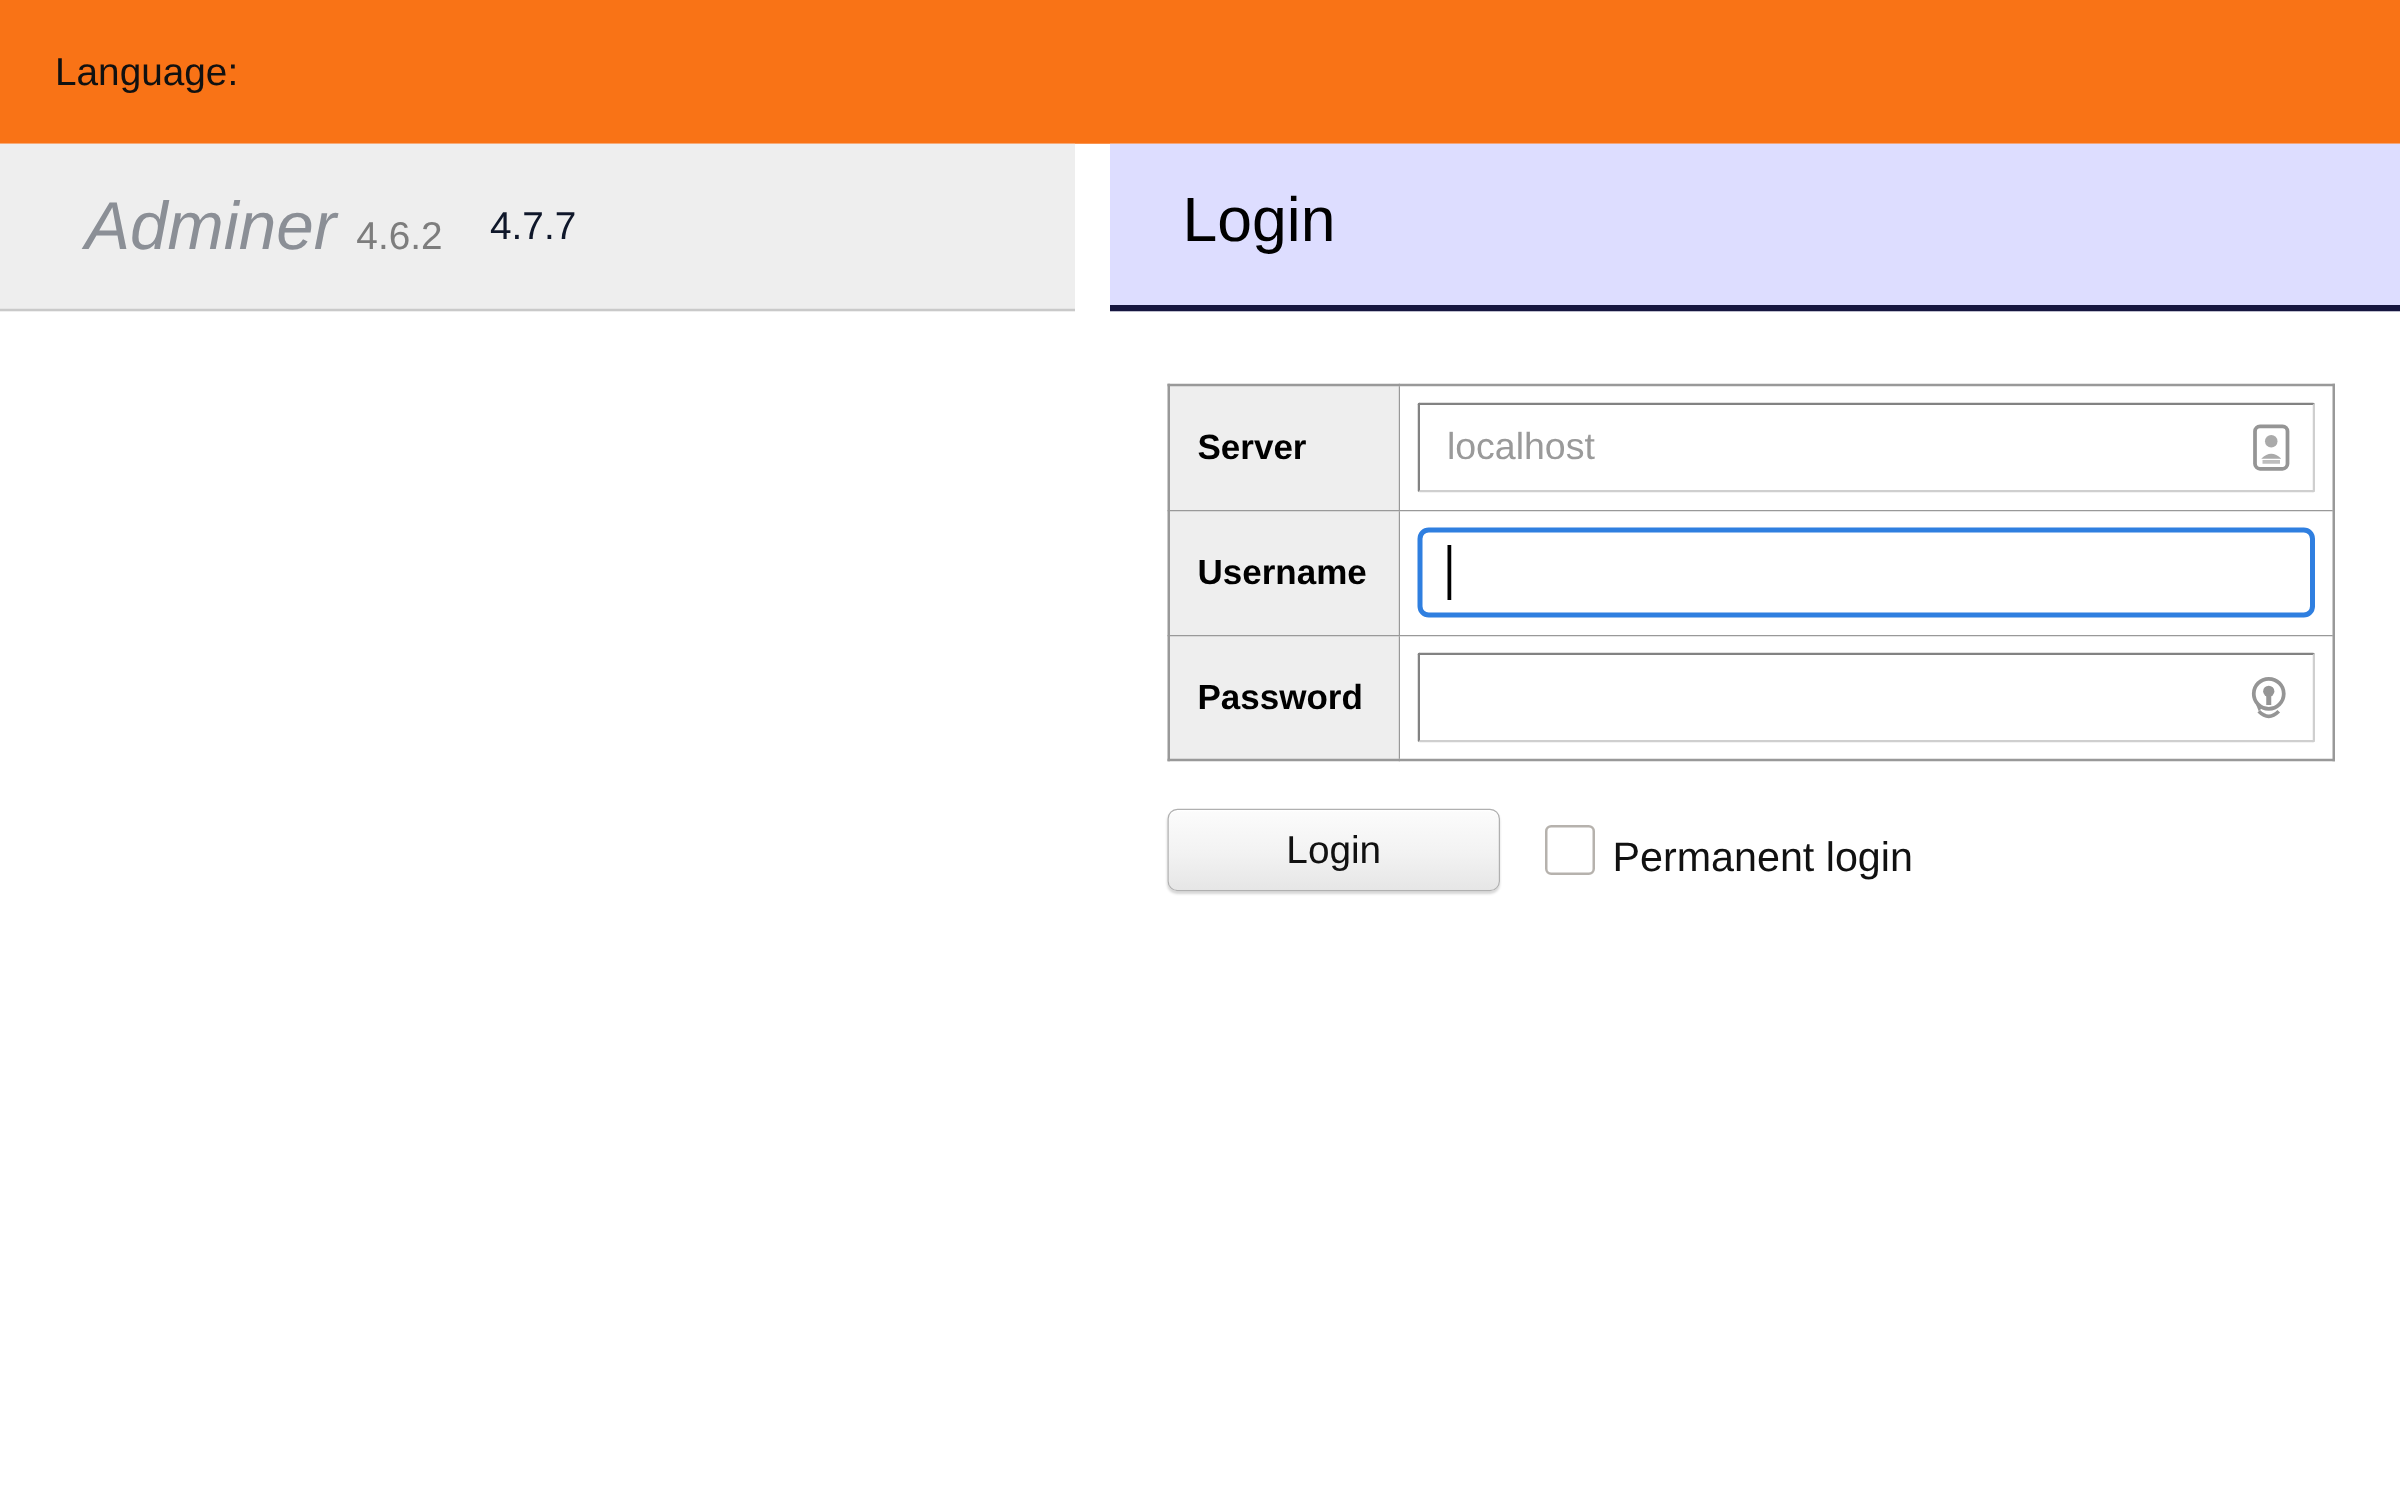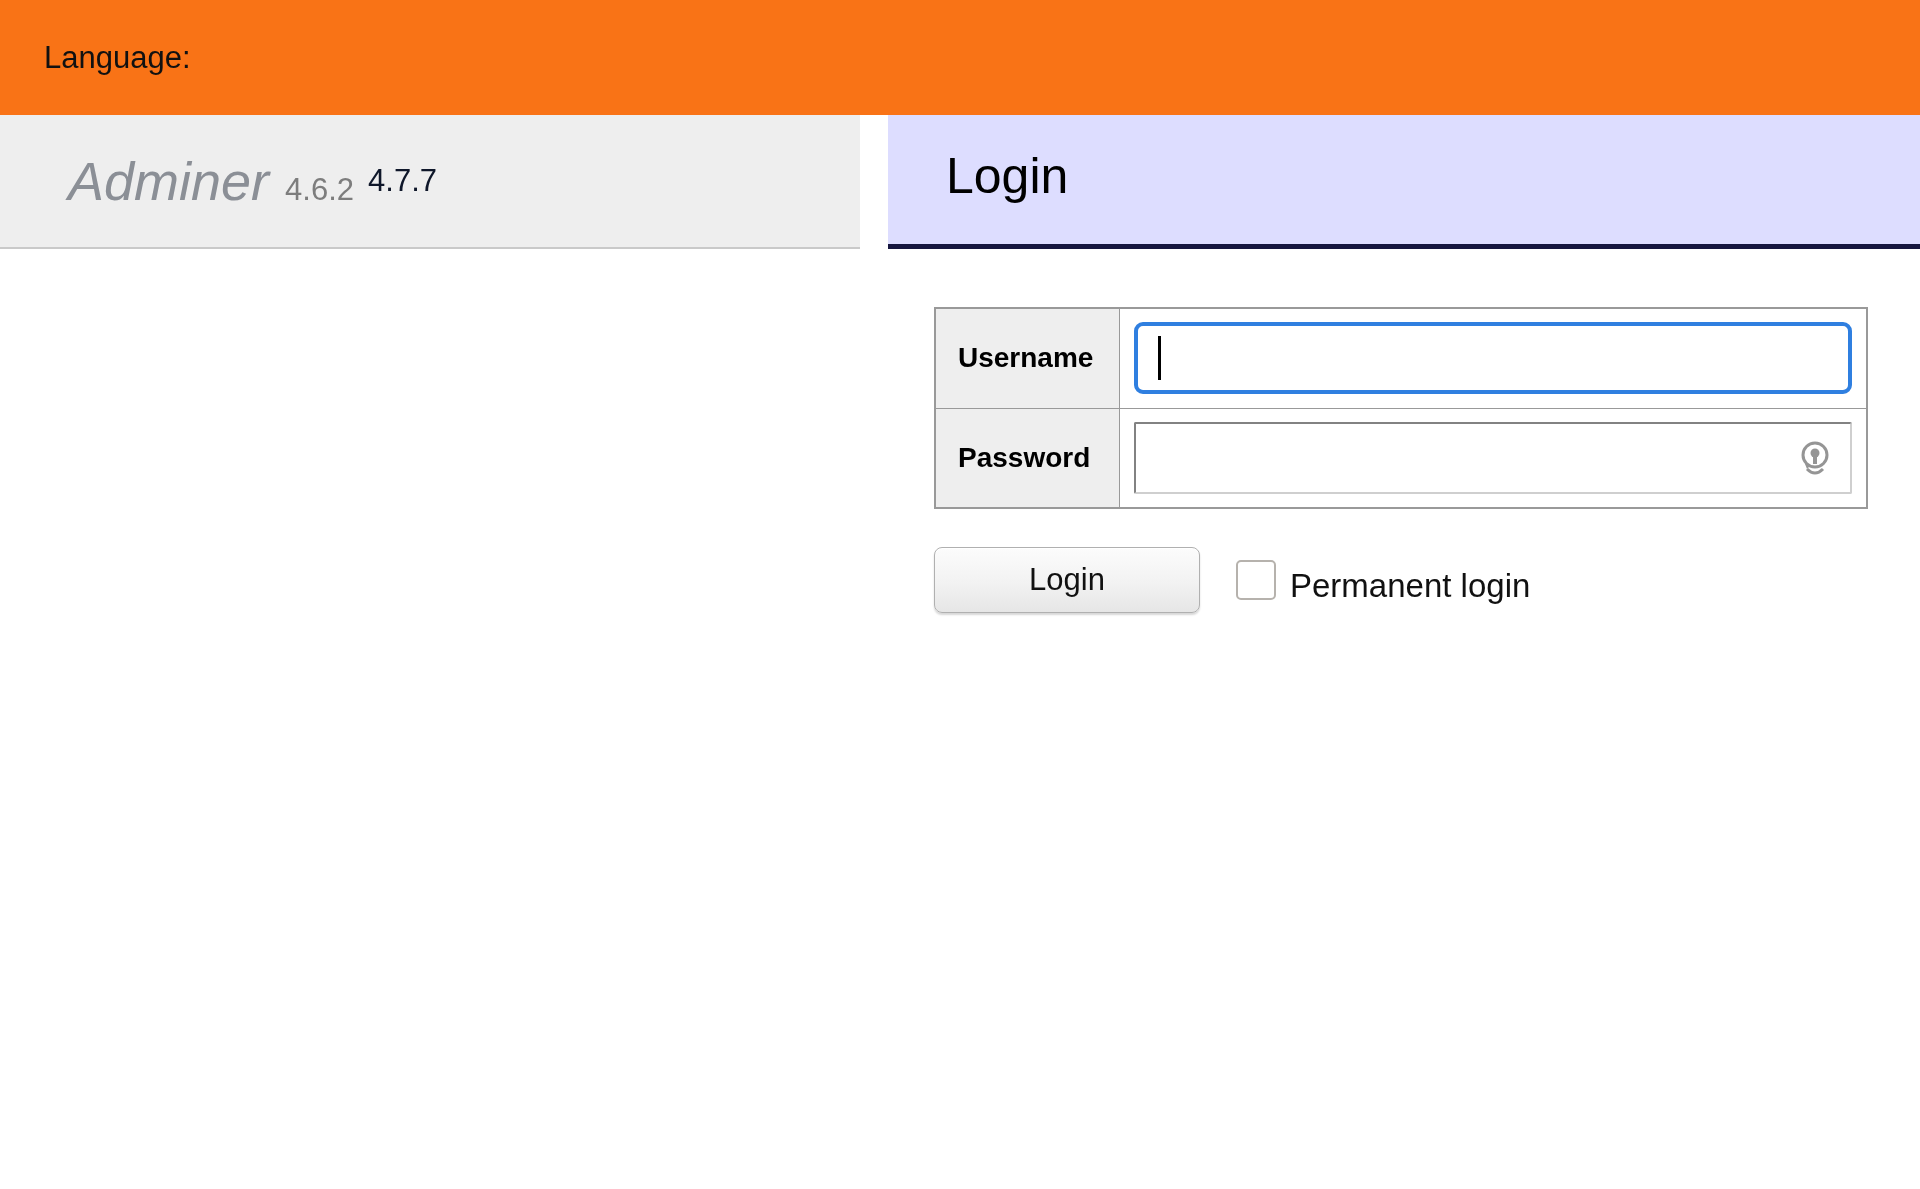--- a/index.html
+++ b/index.html
@@ -72,20 +72,21 @@
     left: 0;
     top: 115px;
     width: 860px;
     height: 134px;
     background: #eeeeee;
     border-bottom: 2px solid #c9c9c9;
     box-sizing: border-box;
     display: flex;
     align-items: center;
     padding-left: 68px;
+    gap: 24px;
   }
   #logo-link {
     text-decoration: none;
     display: flex;
     align-items: baseline;
   }
   #logo-name {
     font-family: "Liberation Sans", sans-serif;
     font-style: italic;
     font-size: 54px;
@@ -278,20 +279,34 @@
 </div>
 
 <div id="content">
   <h2 id="page-title">Login</h2>
 
   <form id="login-form">
     <table class="credentials">
       <tbody>
 
 
+        <tr>
+          <th>Server</th>
+          <td>
+            <span class="field-wrap">
+              <input type="text" class="txt inset" id="server-input" placeholder="localhost" style="">
+              <svg class="in-field-icon" width="30" height="38" viewBox="0 0 30 38">
+                <rect x="2" y="2" width="26" height="34" rx="4" fill="#ffffff" stroke="#6d6d6d" stroke-width="3"></rect>
+                <circle cx="15" cy="14" r="5" fill="#8a8a8a"></circle>
+                <path d="M7 28 Q15 20 23 28 Z" fill="#8a8a8a"></path>
+                <rect x="8" y="29" width="14" height="3" fill="#a5a5a5"></rect>
+              </svg>
+            </span>
+          </td>
+        </tr>
 
         <tr>
           <th>Username</th>
           <td>
             <span class="field-wrap">
               <input type="text" class="txt focused" id="username-input" placeholder="" style="">
               <span class="caret"></span>
             </span>
           </td>
         </tr>

